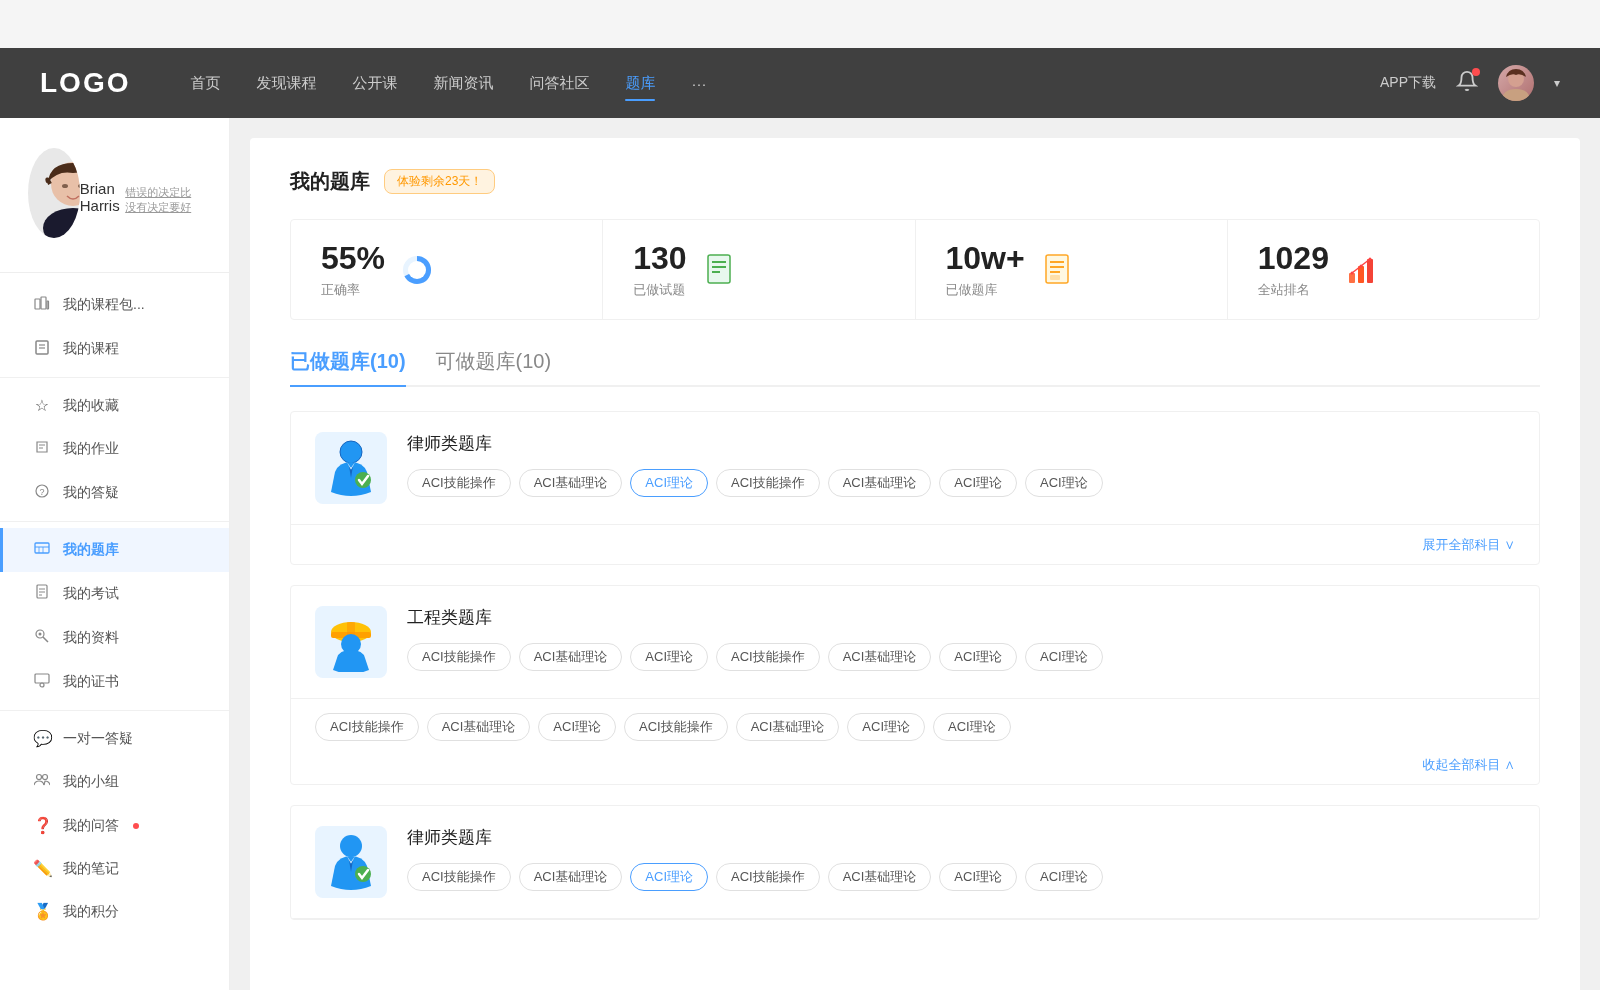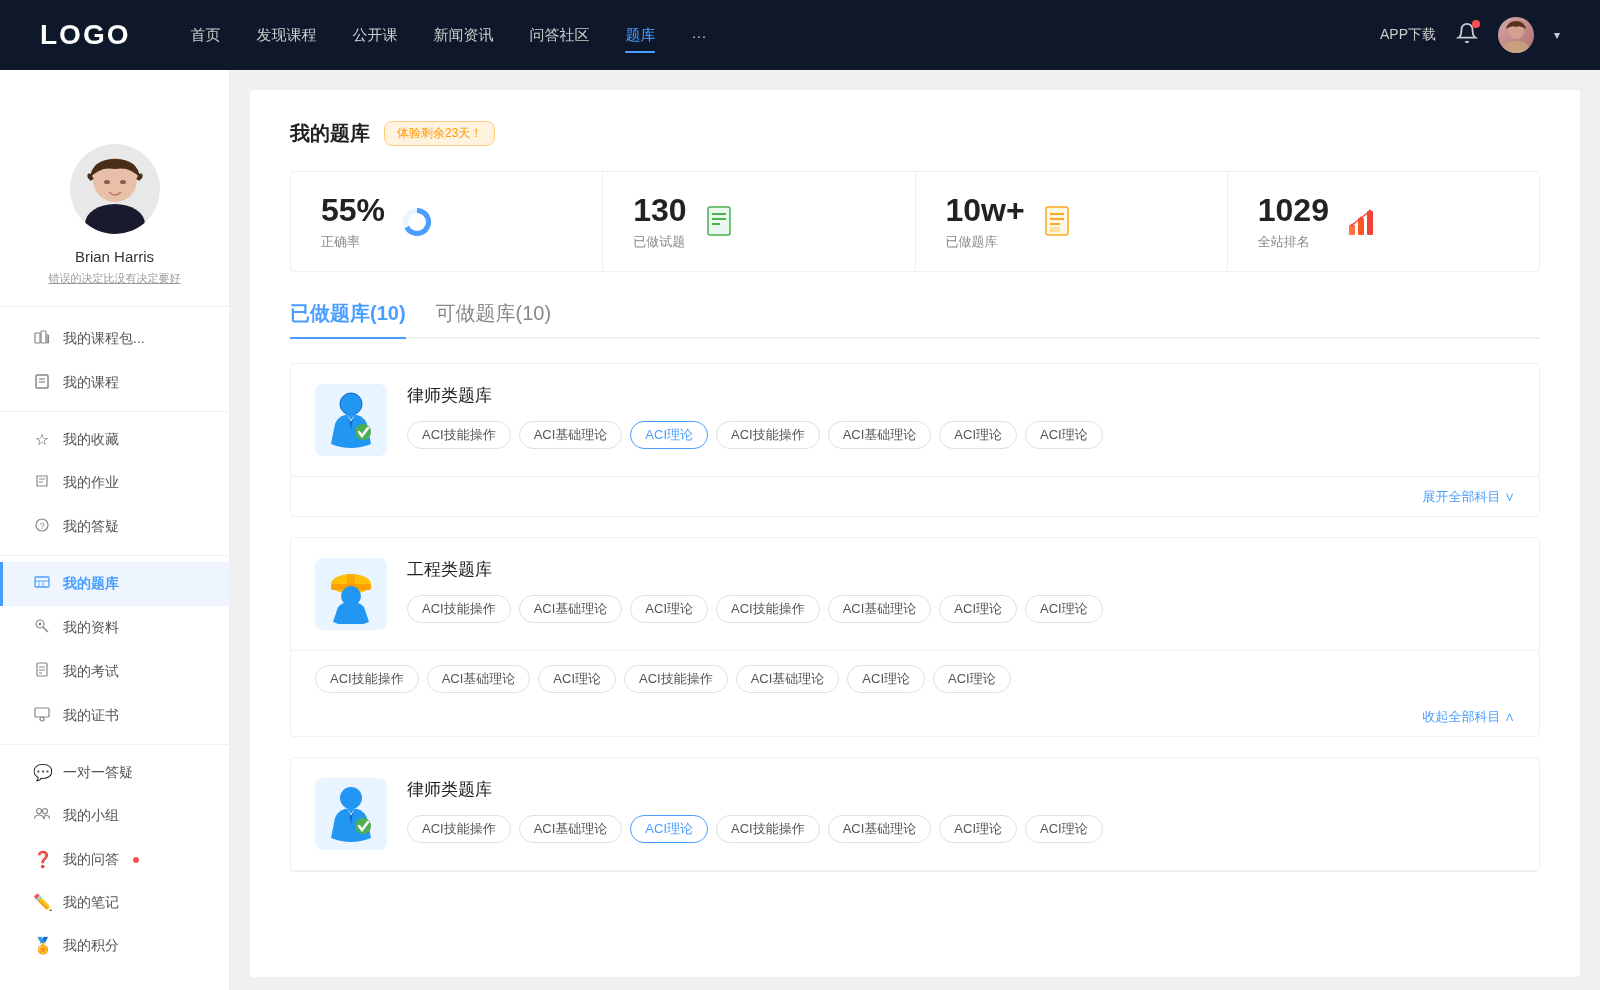--- a/index.html
+++ b/index.html
@@ -1,26 +1,27 @@
 <!DOCTYPE html>
 <html><head>
   <meta charset="utf-8">
   <style>
     * { box-sizing: border-box; margin: 0; padding: 0; }
     body { font-family: 'PingFang SC', 'Microsoft YaHei', sans-serif; background: #f5f5f5; color: #333; }
 
     
     .navbar {
-      background: #0f172a;
+      background: #404040;
       height: 70px;
       display: flex;
       align-items: center;
       padding: 0 40px;
       gap: 0;
       position: relative;
+      margin-top: 48px;
     }
     .nav-logo {
       color: white;
       font-size: 28px;
       font-weight: bold;
       margin-right: 60px;
       letter-spacing: 2px;
     }
     .nav-links {
       display: flex;
@@ -90,25 +91,24 @@
     
     .sidebar {
       width: 230px;
       background: white;
       padding: 0 0 20px;
       flex-shrink: 0;
       border-right: 1px solid #eee;
     }
     .sidebar-profile {
       display: flex;
-      flex-direction: column;
+      flex-direction: row;
       align-items: center;
       padding: 30px 28px 20px;
       border-bottom: 1px solid #eee;
-      margin-top: 44px;
     }
     .avatar-wrap {
       width: 90px; height: 90px;
       border-radius: 50%;
       overflow: hidden;
       background: #e8e8e8;
       margin-bottom: 14px;
     }
     .profile-name {
       font-size: 15px;
@@ -430,38 +430,38 @@
             <line x1="5" y1="7" x2="5" y2="13" stroke="#4a9eff" stroke-width="0.8"></line>
             <line x1="9" y1="7" x2="9" y2="13" stroke="#4a9eff" stroke-width="0.8"></line>
           </svg>
         </span>
         <span style="color:#4a9eff;font-weight:600;">我的题库</span>
       </div>
 
       <div class="menu-item">
         <span class="menu-icon">
           <svg width="16" height="16" viewBox="0 0 16 16" fill="none">
-            <circle cx="6" cy="6" r="4" stroke="#888" stroke-width="1.2"></circle>
-            <circle cx="6" cy="6" r="1.5" fill="#888"></circle>
-            <line x1="9" y1="9" x2="14" y2="14" stroke="#888" stroke-width="1.5"></line>
-          </svg>
-        </span>
-        <span>我的资料</span>
-      </div>
-
-      <div class="menu-item">
-        <span class="menu-icon">
-          <svg width="16" height="16" viewBox="0 0 16 16" fill="none">
             <rect x="3" y="1" width="10" height="13" rx="1" stroke="#888" stroke-width="1.2"></rect>
             <line x1="5" y1="5" x2="11" y2="5" stroke="#888" stroke-width="1"></line>
             <line x1="5" y1="8" x2="11" y2="8" stroke="#888" stroke-width="1"></line>
             <line x1="5" y1="11" x2="8" y2="11" stroke="#888" stroke-width="1"></line>
           </svg>
         </span>
         <span>我的考试</span>
+      </div>
+
+      <div class="menu-item">
+        <span class="menu-icon">
+          <svg width="16" height="16" viewBox="0 0 16 16" fill="none">
+            <circle cx="6" cy="6" r="4" stroke="#888" stroke-width="1.2"></circle>
+            <circle cx="6" cy="6" r="1.5" fill="#888"></circle>
+            <line x1="9" y1="9" x2="14" y2="14" stroke="#888" stroke-width="1.5"></line>
+          </svg>
+        </span>
+        <span>我的资料</span>
       </div>
 
       <div class="menu-item">
         <span class="menu-icon">
           <svg width="16" height="16" viewBox="0 0 16 16" fill="none">
             <rect x="1" y="2" width="14" height="9" rx="1" stroke="#888" stroke-width="1.2"></rect>
             <circle cx="8" cy="13" r="2" stroke="#888" stroke-width="1.2"></circle>
           </svg>
         </span>
         <span>我的证书</span>

